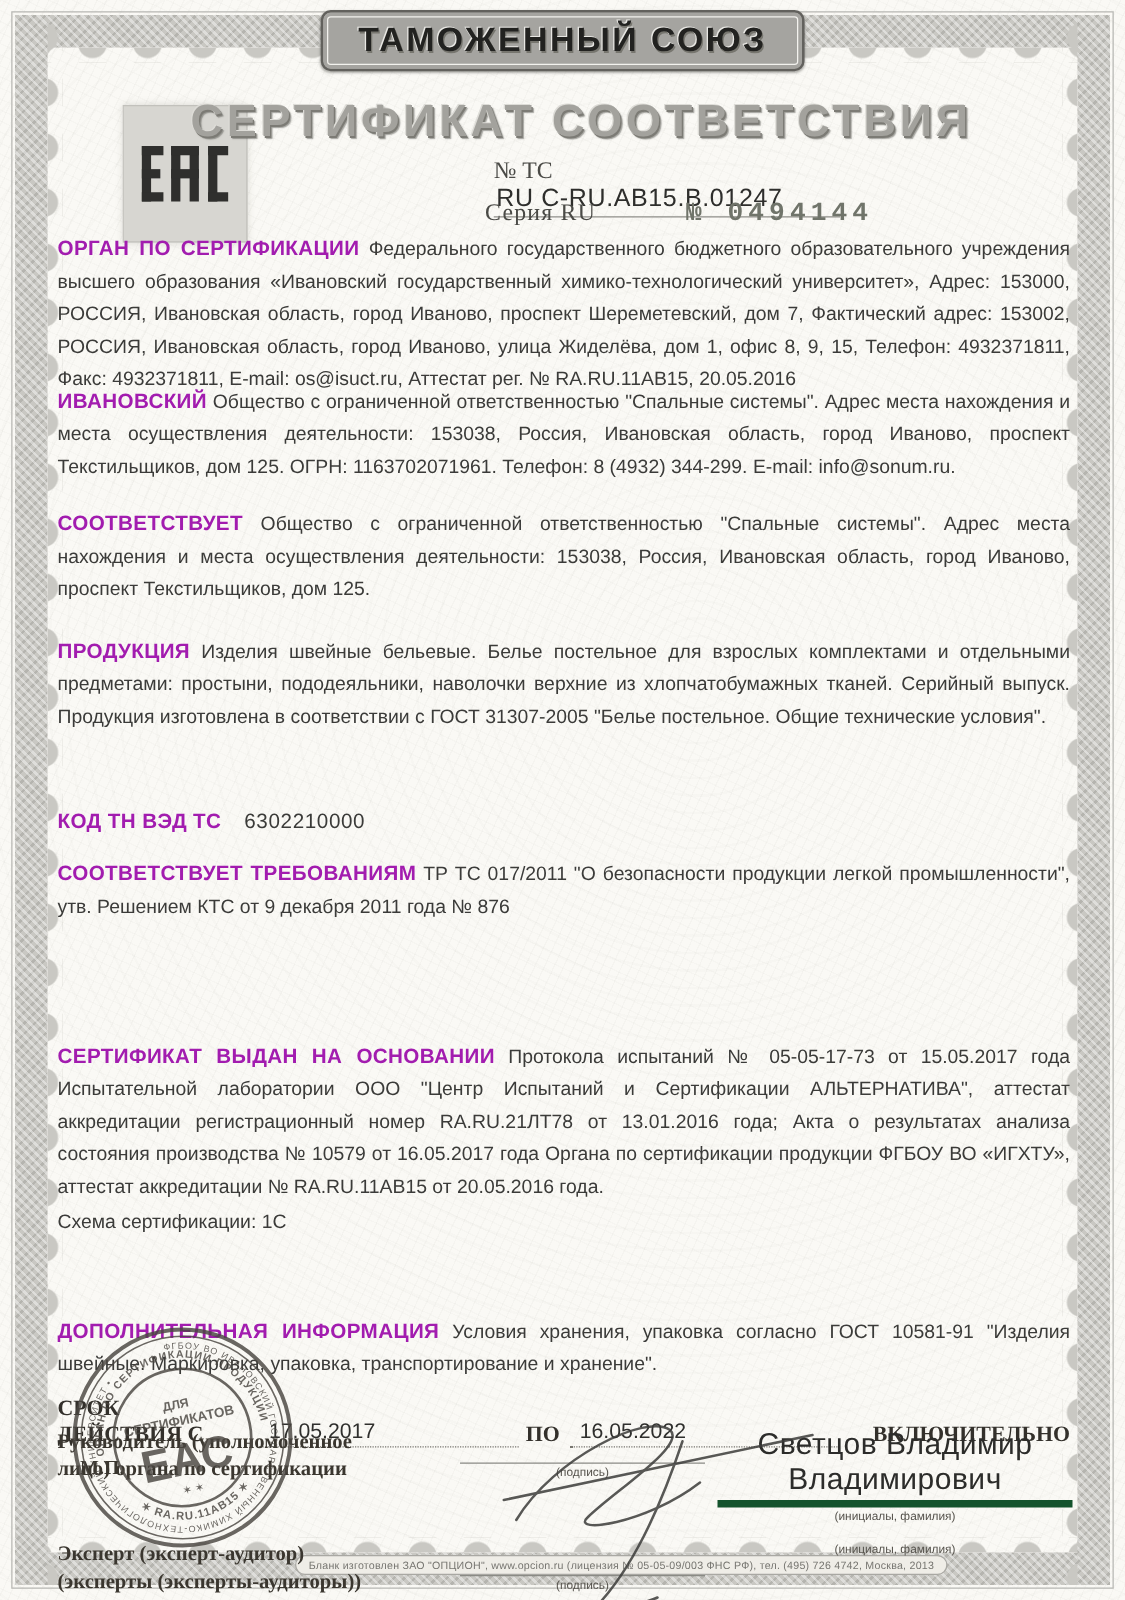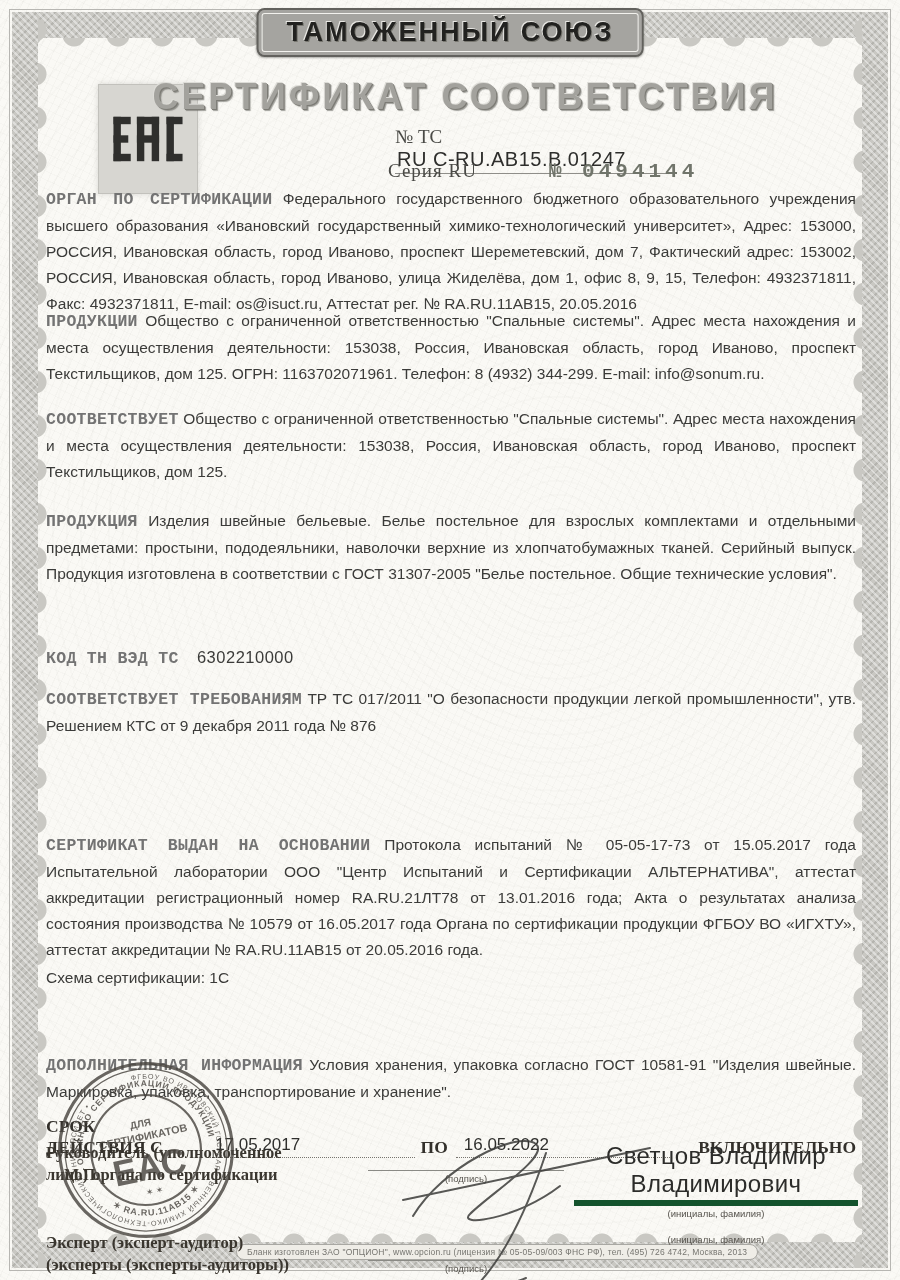--- a/index.html
+++ b/index.html
@@ -71,22 +71,22 @@
   .certno-value{font-size:20px;color:#2e2e2c;letter-spacing:.5px;margin-left:10px;
     padding:0 46px 2px 2px;border-bottom:1.6px solid #8f8e89;}
   .series-row{position:absolute;left:388px;top:160px;z-index:2;display:flex;align-items:baseline;justify-content:flex-end;}
   .series-label{font-size:19px;color:#4a4a46;letter-spacing:1px;}
   .serial{font-family:"Liberation Mono",monospace;font-weight:bold;font-size:21px;
     color:#70746a;letter-spacing:4px;margin-left:72px;}
 
   
   .sec{position:absolute;left:46px;width:810px;z-index:2;
     font-size:15.5px;line-height:26px;text-align:justify;color:#3b3b39;}
-  .sec .lbl{font-family:Liberation Mono, monospace;font-weight:bold;font-size:16.5px;
-    color:#737373;letter-spacing:.3px;}
+  .sec .lbl{font-family:Liberation Sans, sans-serif;font-weight:bold;font-size:16.5px;
+    color:#a21caf;letter-spacing:.3px;}
   .sec .txt{color:#3b3b39;}
   .sec-plain{text-align:left;}
   .code-val{font-size:16.5px;margin-left:14px;letter-spacing:.5px;}
   .extra-line{text-align:left;margin-top:2px;}
 
   
   .validity{position:absolute;left:46px;top:1096px;width:810px;z-index:4;
     display:flex;align-items:flex-end;margin-top:20px;}
   .validity .lbl{font-family:"Liberation Serif",serif;font-weight:bold;font-size:17.5px;color:#33302b;}
   .vdate{font-size:17px;color:#2f2f2d;border-bottom:1px dotted #77756f;
@@ -162,21 +162,21 @@
   <span class="series-label serif">Серия RU</span>
   <span class="serial">№ 0494144</span>
 </div>
 
 <div class="sec" style="top:186px;">
   <b class="lbl">ОРГАН ПО СЕРТИФИКАЦИИ</b>
   <span class="txt">Федерального государственного бюджетного  образовательного учреждения высшего образования «Ивановский государственный химико-технологический университет», Адрес: 153000, РОССИЯ, Ивановская область, город Иваново, проспект Шереметевский, дом 7, Фактический адрес: 153002, РОССИЯ, Ивановская область, город Иваново, улица Жиделёва, дом 1, офис 8, 9, 15, Телефон: 4932371811, Факс: 4932371811, E-mail: os@isuct.ru, Аттестат рег. № RA.RU.11АВ15, 20.05.2016</span>
 </div>
 
 <div class="sec" style="top:308px;">
-  <b class="lbl">ПРОДУКЦИИ</b>
+  <b class="lbl">ИВАНОВСКИЙ</b>
   <span class="txt">Общество с ограниченной ответственностью "Спальные системы". Адрес места нахождения и места осуществления деятельности: 153038, Россия, Ивановская область, город Иваново, проспект Текстильщиков, дом 125. ОГРН: 1163702071961. Телефон: 8 (4932) 344-299. E-mail: info@sonum.ru.</span>
 </div>
 
 <div class="sec" style="top:406px;">
   <b class="lbl">СООТВЕТСТВУЕТ</b>
   <span class="txt">Общество с ограниченной ответственностью "Спальные системы". Адрес места нахождения и места осуществления деятельности: 153038, Россия, Ивановская область, город Иваново, проспект Текстильщиков, дом 125.</span>
 </div>
 
 <div class="sec" style="top:508px;">
   <b class="lbl">ПРОДУКЦИЯ</b>

